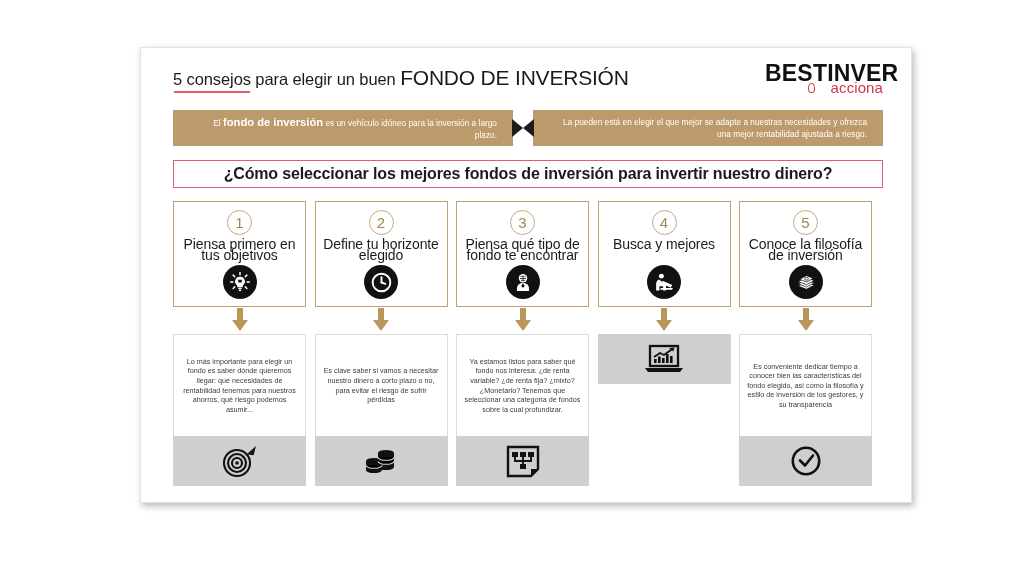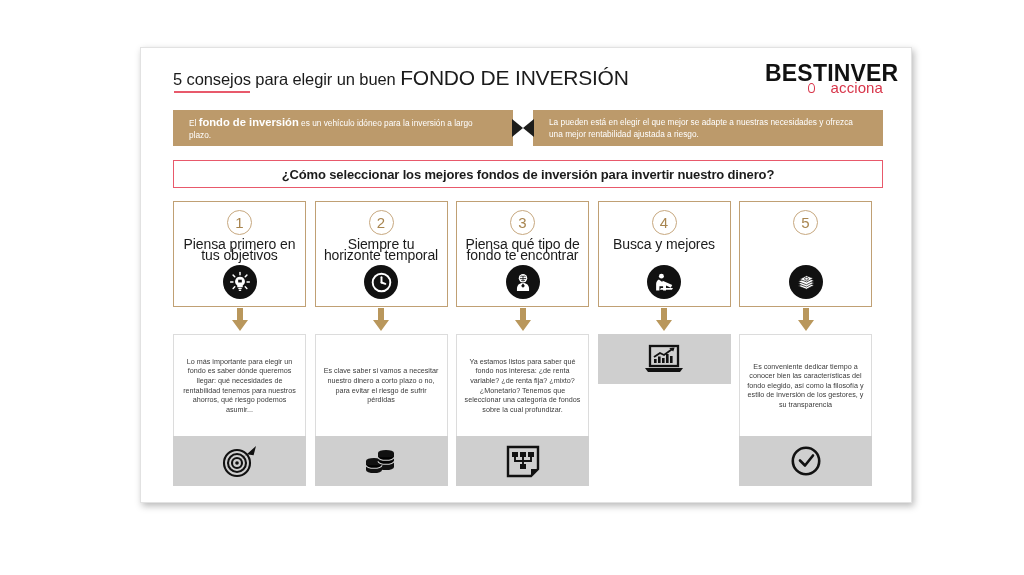--- a/index.html
+++ b/index.html
@@ -96,21 +96,21 @@
   
   .banner {
     position: absolute;
     top: 62px;
     height: 36px;
     background: #bc9a6b;
     color: #ffffff;
     display: flex;
     align-items: center;
     justify-content: center;
-    text-align: left;
+    text-align: right;
     font-size: 8.3px;
     line-height: 12px;
     padding: 0 16px;
     box-sizing: border-box;
   }
   #banner-left  { left: 32px;  width: 340px; }
   #banner-right { left: 392px; width: 350px; }
   .banner b { font-size: 11.2px; font-weight: bold; }
   .banner-arrow-r {
     position: absolute;
@@ -134,21 +134,21 @@
     position: absolute;
     left: 32px; top: 112px;
     width: 710px; height: 28px;
     border: 1.4px solid #e8596b;
     box-sizing: border-box;
     display: flex;
     align-items: center;
     justify-content: center;
   }
   #question-text {
-    font-size: 13px;
+    font-size: 16px;
     font-weight: bold;
     color: #1b1b1b;
     letter-spacing: -0.15px;
   }
 
   
   #columns {
     position: absolute;
     left: 32px; top: 153px;
     width: 710px; height: 285px;
@@ -331,21 +331,21 @@
               <circle cx="17" cy="20" r="1.8" fill="#111"></circle>
               <path d="M17 20 L36 3 L33.6 12.2 L26.4 11.2 Z" fill="#111"></path>
             </svg>
           </span>
         </div>
       </div>
 
       <div class="col">
         <div class="card">
           <div class="num-circle">2</div>
-          <div class="card-title">Siempre tu horizonte temporal</div>
+          <div class="card-title">Define tu horizonte elegido</div>
           <div class="icon-circle">
             <svg width="23" height="23" viewBox="0 0 24 24">
               <circle cx="12" cy="12" r="9.2" fill="none" stroke="#fff" stroke-width="2"></circle>
               <g stroke="#fff" stroke-width="2" stroke-linecap="round">
                 <line x1="12" y1="12" x2="12" y2="6.6"></line>
                 <line x1="12" y1="12" x2="16" y2="13.4"></line>
               </g>
             </svg>
           </div>
         </div>
@@ -466,20 +466,21 @@
               <path d="M11 15 L17 11 L21 13 L30 6.5" fill="none" stroke="#111" stroke-width="1.9"></path>
               <path d="M31.6 5.4 l-5.4 .6 l4 3.6 z" fill="#111"></path>
             </svg>
           </span>
         </div>
       </div>
 
       <div class="col">
         <div class="card">
           <div class="num-circle">5</div>
+          <div class="card-title">Conoce la filosofía de inversión</div>
           <div class="icon-circle">
             <svg width="22" height="20" viewBox="0 0 24 22">
               <g fill="#fff" stroke="#111" stroke-width="0.8">
                 <path d="M3.5 15.5 L12 11 L21 14.5 L12.5 19 z"></path>
                 <path d="M3.5 13 L12 8.5 L21 12 L12.5 16.5 z"></path>
                 <path d="M3.5 10.5 L12 6 L21 9.5 L12.5 14 z"></path>
                 <path d="M5 8 L12.5 4 L20 7 L12.8 11 z"></path>
               </g>
               <ellipse cx="12.6" cy="7.5" rx="2.1" ry="1.5" fill="none" stroke="#111" stroke-width="0.8"></ellipse>
             </svg>

